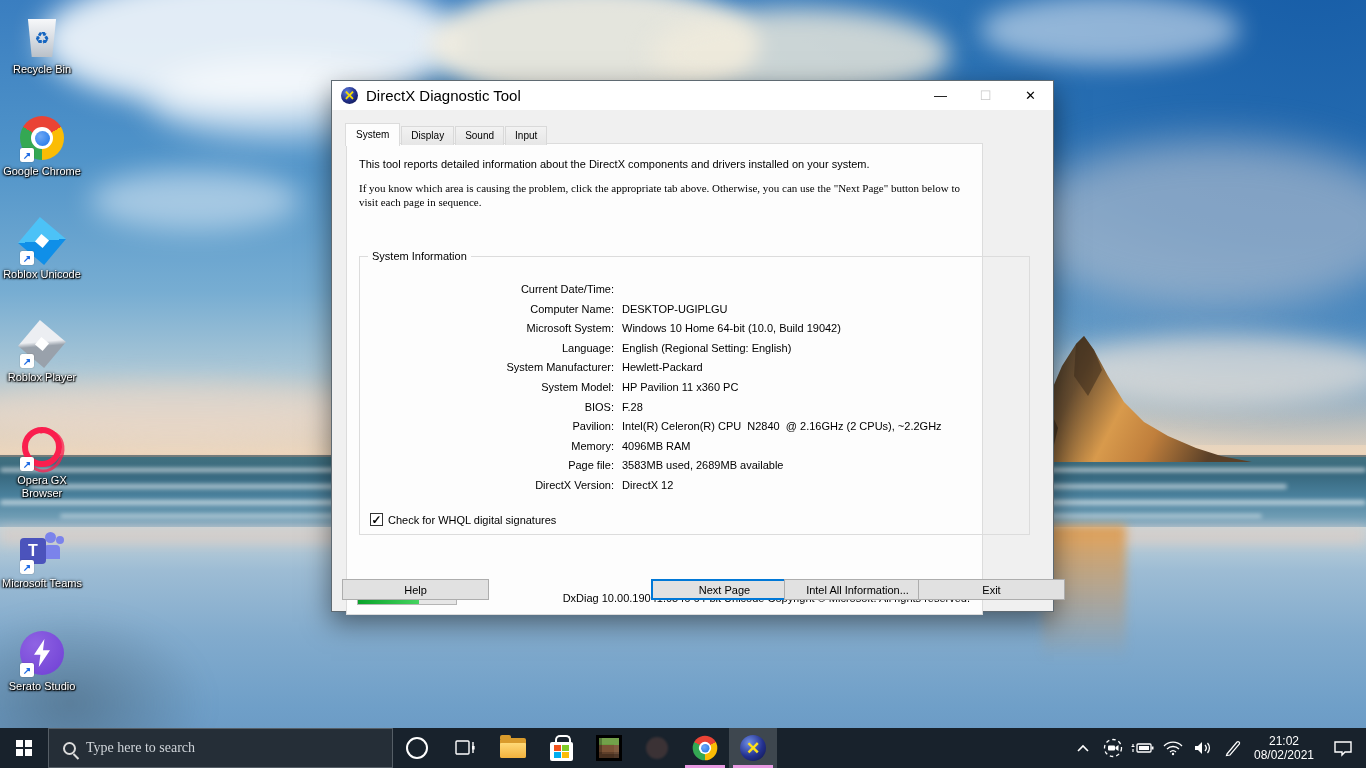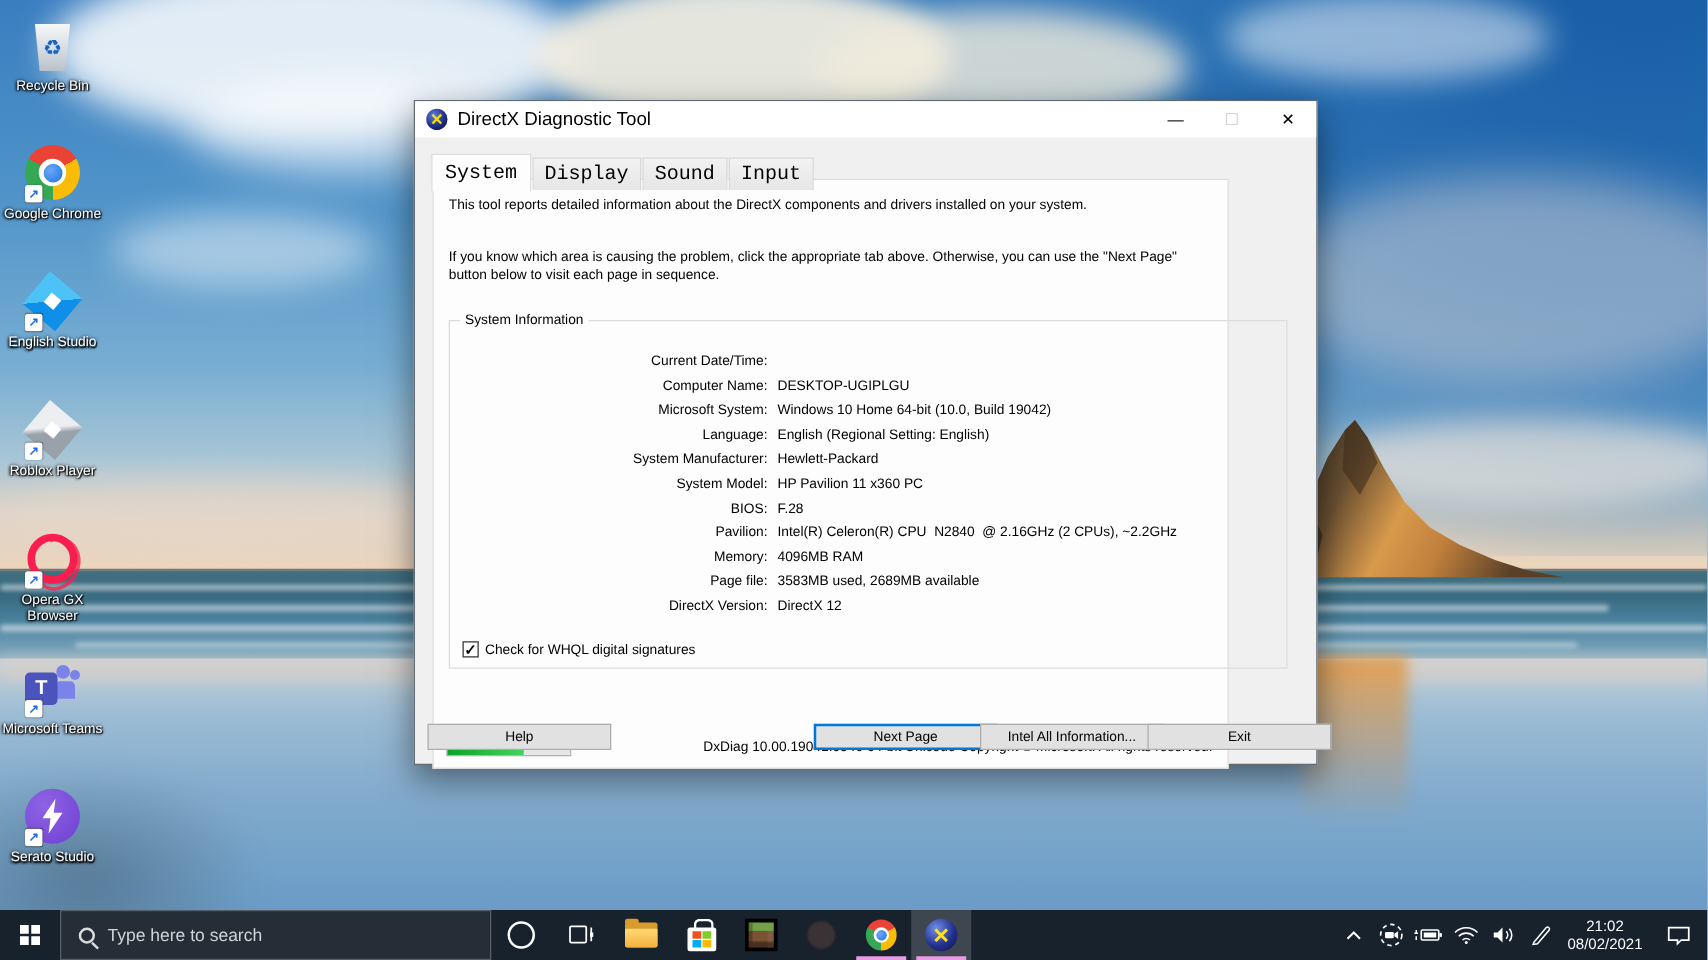--- a/index.html
+++ b/index.html
@@ -80,25 +80,25 @@
   .dx-ico { width:17px; height:17px; border-radius:50%; margin-left:9px;
     background:radial-gradient(circle at 35% 30%, #5d7ce0, #202d85 55%, #0a1140); position:relative; flex:0 0 auto; }
   .dx-ico span { position:absolute; inset:0; display:flex; align-items:center; justify-content:center;
     color:#f6dc00; font-weight:bold; font-size:13px; line-height:1; }
   .title-txt { margin-left:8px; font-size:15px; }
   .caption-btns { margin-left:auto; display:flex; height:100%; }
   .cap { width:45px; height:100%; display:flex; align-items:center; justify-content:center; font-size:13px; color:#000; }
   .cap.disabled { color:#c9c9c9; }
   .tabs { position:absolute; left:13px; top:41px; display:flex; align-items:flex-end; z-index:2; }
   .tab { padding:3px 9px 4px; border:1px solid #d9d9d9; border-bottom:none; background:linear-gradient(#f2f2f2,#e6e6e6);
-    margin-right:1px; font-size:16px;font-family:Liberation Mono, monospace; }
+    margin-right:1px; font-size:10px; }
   .tab.active { background:#fdfdfd; padding:5px 10px 6px; position:relative; top:1px; border-color:#dcdcdc; }
   .page { position:absolute; left:14px; top:62px; width:637px; height:472px; background:#fdfdfd; border:1px solid #dcdcdc; }
   .intro { padding:13px 12px 0 12px; line-height:14px; }
-  .intro p + p { margin-top:28px; }
+  .intro p + p { margin-top:10px;font-family:Liberation Serif, serif; }
   .groupbox { position:absolute; left:12px; top:112px; width:671px; height:279px; border:1px solid #dcdcdc; }
   .gb-title { position:absolute; top:-7px; left:8px; background:#fdfdfd; padding:0 4px; }
   .gb-rows { position:absolute; top:23px; left:0; right:0; }
   .gb-row { display:flex; line-height:19.6px; }
   .gb-label { width:262px; text-align:right; padding-right:8px; color:#000; }
   .gb-value { flex:1; white-space:pre-wrap; }
   .whql { position:absolute; left:10px; bottom:8px; display:flex; align-items:center; }
   .cb { width:13px; height:13px; background:#fff; border:1px solid #333; display:flex; align-items:center; justify-content:center;
     font-size:12px; font-weight:bold; line-height:1; }
   .whql span.txt { margin-left:5px; }
@@ -113,21 +113,21 @@
   .taskbar { position:absolute; left:0; bottom:0; width:100%; height:40px; background:#18222c; display:flex; align-items:stretch; z-index:10; }
   .tb-btn { width:48px; display:flex; align-items:center; justify-content:center; position:relative; flex:0 0 auto; }
   .tb-btn.active-app { background:rgba(255,255,255,.17); }
   .runline { position:absolute; bottom:0; left:4px; right:4px; height:3px; background:#e89ae2; }
   .winlogo { display:grid; grid-template-columns:7px 7px; grid-template-rows:7px 7px; gap:2px; }
   .winlogo i { background:#fff; }
   .searchbox { width:345px; background:#252e37; border:1px solid #555e66; display:flex; align-items:center; flex:0 0 auto; }
   .mag { width:13px; height:13px; border:2px solid #dcdcdc; border-radius:50%; position:relative; margin:0 10px 0 14px; flex:0 0 auto; }
   .mag::after { content:""; position:absolute; width:2px; height:7px; background:#dcdcdc; left:10px; top:9px; transform:rotate(-45deg); }
   .searchbox input { background:transparent; border:none; outline:none; color:#cfd4d9; font-size:14px; width:260px;
-    font-family:Liberation Sans, sans-serif; }
+    font-family:Liberation Serif, serif; }
   .searchbox input::placeholder { color:#cfd4d9; opacity:1; }
   .cortana { width:22px; height:22px; border:2px solid #fff; border-radius:50%; }
   .folder { position:relative; width:26px; height:20px; }
   .folder .back { position:absolute; inset:0; background:#d99b2c; border-radius:2px; }
   .folder .back::before { content:""; position:absolute; left:0; top:-3px; width:11px; height:4px; background:#d99b2c; border-radius:2px 2px 0 0; }
   .folder .front { position:absolute; left:0; bottom:0; width:26px; height:15px; background:linear-gradient(180deg,#ffd977,#f2b23d); border-radius:1px 1px 2px 2px; }
   .storebag { position:relative; width:23px; height:19px; background:#fff; border-radius:2px; margin-top:6px; }
   .storebag::before { content:""; position:absolute; left:5.5px; top:-7px; width:12px; height:9px; border:2px solid #fff;
     border-bottom:none; border-radius:5px 5px 0 0; }
   .storegrid { position:absolute; left:4px; top:3px; display:grid; grid-template-columns:7px 7px; grid-template-rows:6px 6px; gap:1px; }
@@ -202,21 +202,21 @@
         <div class="chrome-ball"></div>
       <span class="shortcut">↗</span>
       </div>
     <div class="lbl">Google Chrome</div>
   </div>
   <div class="dicon" style="top:217px">
     <div class="art">
         <div class="rbx rbx-blue"></div>
       <span class="shortcut">↗</span>
       </div>
-    <div class="lbl">English Studio</div>
+    <div class="lbl">Roblox Unicode</div>
   </div>
   <div class="dicon" style="top:320px">
     <div class="art">
         <div class="rbx rbx-gray"></div>
       <span class="shortcut">↗</span>
       </div>
     <div class="lbl">Roblox Player</div>
   </div>
   <div class="dicon" style="top:423px">
     <div class="art">

